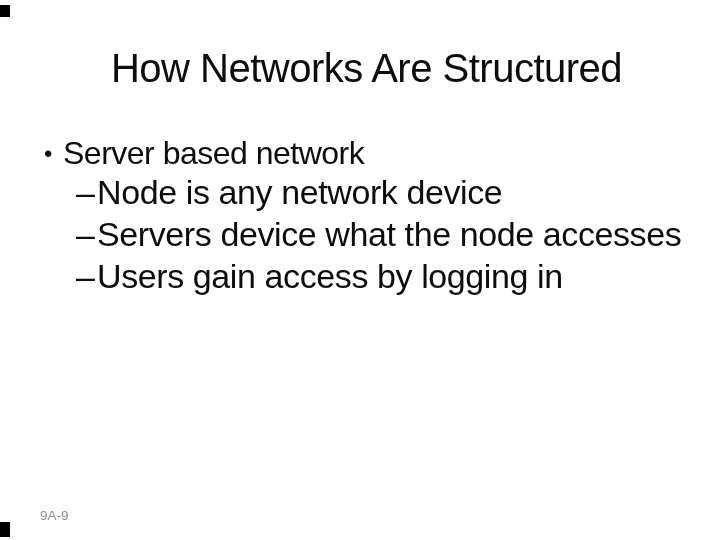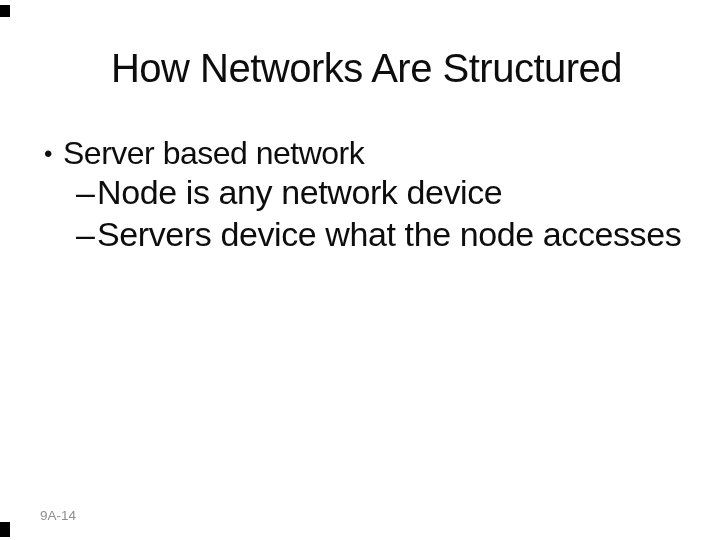--- a/index.html
+++ b/index.html
@@ -95,17 +95,20 @@
     <span class="bullet-glyph">•</span><span>Server based network</span>
   </div>
 
   <div class="sub-list">
     <div class="sub-line">
       <span class="dash-glyph">–</span><span>Node is any network device</span>
     </div>
     <div class="sub-line">
       <span class="dash-glyph">–</span><span>Servers device what the node accesses</span>
     </div>
+    <div class="sub-line">
+      <span class="dash-glyph">–</span><span>Users gain access by logging in</span>
+    </div>
   </div>
 
-  <div class="slide-number">9A-14</div>
+  <div class="slide-number">9A-9</div>
 
 </div>
 
 </body></html>

